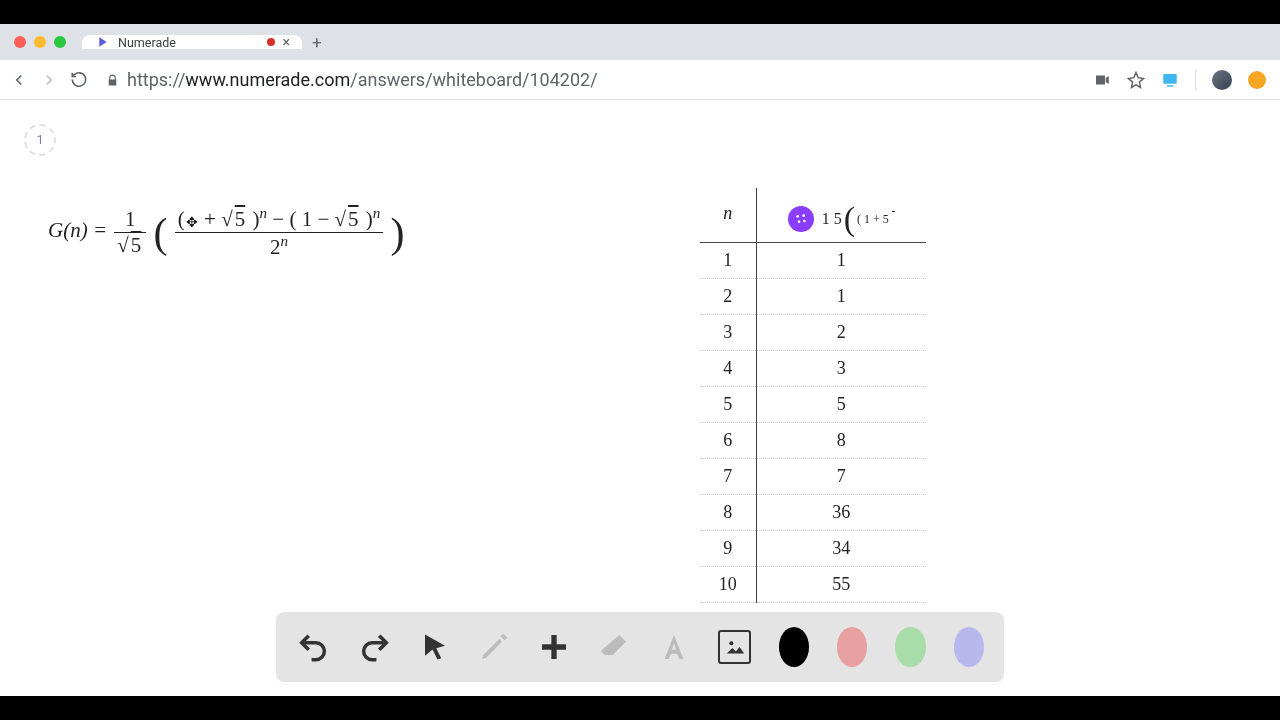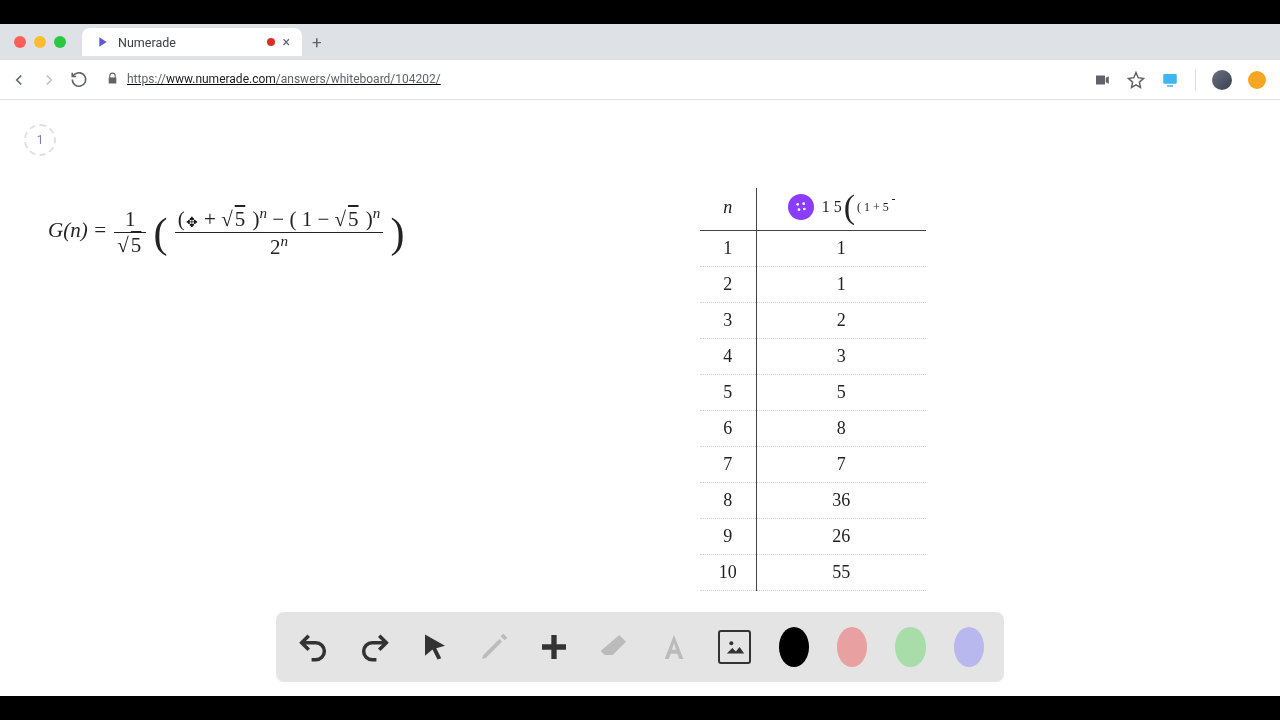--- a/index.html
+++ b/index.html
@@ -28,21 +28,21 @@
   align-items: center;
   padding: 0 8px;
 }
 .traffic-lights { display: flex; gap: 8px; margin-left: 6px; }
 .light { width: 12px; height: 12px; border-radius: 50%; }
 .light.red { background: #ff5f57; }
 .light.yellow { background: #febc2e; }
 .light.green { background: #28c840; }
 .tab {
   background: #fff;
-  height: 28px;
+  height: 14px;
   margin-left: 16px;
   border-radius: 8px 8px 0 0;
   display: flex;
   align-items: center;
   padding: 0 12px;
   gap: 8px;
   min-width: 220px;
   position: relative;
 }
 .favicon {
@@ -58,21 +58,21 @@
   height: 40px;
   background: #fff;
   border-bottom: 1px solid #e0e0e0;
   display: flex;
   align-items: center;
   padding: 0 10px;
   gap: 12px;
 }
 .nav-icon { width: 18px; height: 18px; color: #5f6368; cursor: pointer; display:flex; align-items:center; justify-content:center;}
 .nav-icon.disabled { color: #bdc1c6; }
-.url-wrap { flex: 1; display: flex; align-items: flex-start; gap: 8px; font-size: 12px; margin-left:6px;text-decoration:underline;}
+.url-wrap { flex: 1; display: flex; align-items: flex-end; gap: 8px; font-size: 18px; margin-left:6px;}
 .lock-icon { color: #5f6368; font-size: 12px; }
 .url { color: #5f6368; }
 .url .domain { color: #202124; }
 .right-icons { display: flex; align-items: center; gap: 16px; margin-right:4px;}
 .right-icons .ico { width: 18px; height: 18px; display:flex; align-items:center; justify-content:center;}
 .divider { width: 1px; height: 20px; background: #dadce0; }
 .avatar { width: 20px; height: 20px; border-radius: 50%; background: linear-gradient(135deg,#6b7280,#374151); }
 .ext-dot { width: 18px; height: 18px; border-radius: 50%; background: #f5a623; }
 
 .page {
@@ -127,21 +127,21 @@
 }
 .tbl th {
   padding: 6px 18px 10px;
   border-bottom: 1.5px solid #444;
 }
 .tbl th.col-n { font-style: italic; }
 .tbl td { padding: 7px 18px; }
 .tbl td.col-n, .tbl th.col-n { border-right: 1.5px solid #444; width:56px;}
 .tbl td.col-v, .tbl th.col-v { width:170px; }
 .tbl tbody tr { border-bottom: 1px dotted #ccc; }
-.hdr-expr { display: inline-flex; align-items: center; gap: 2px; font-size:17px;}
+.hdr-expr { display: inline-flex; align-items: center; gap: 2px; font-size:17px;margin-top:12px;}
 .purple-dot {
   width: 26px; height: 26px; border-radius: 50%;
   background: #8b3dff;
   display: inline-flex; align-items:center; justify-content:center;
   margin-right: 6px;
   flex-shrink:0;
 }
 .purple-dot svg { width:16px; height:16px; }
 
 .stop-btn {
@@ -330,21 +330,21 @@
             <tr>
               <td class="col-n">7</td>
               <td class="col-v">7</td>
             </tr>
             <tr>
               <td class="col-n">8</td>
               <td class="col-v">36</td>
             </tr>
             <tr>
               <td class="col-n">9</td>
-              <td class="col-v">26</td>
+              <td class="col-v">34</td>
             </tr>
             <tr>
               <td class="col-n">10</td>
               <td class="col-v">55</td>
             </tr>
           </tbody>
       </table>
     </div>
 
 

